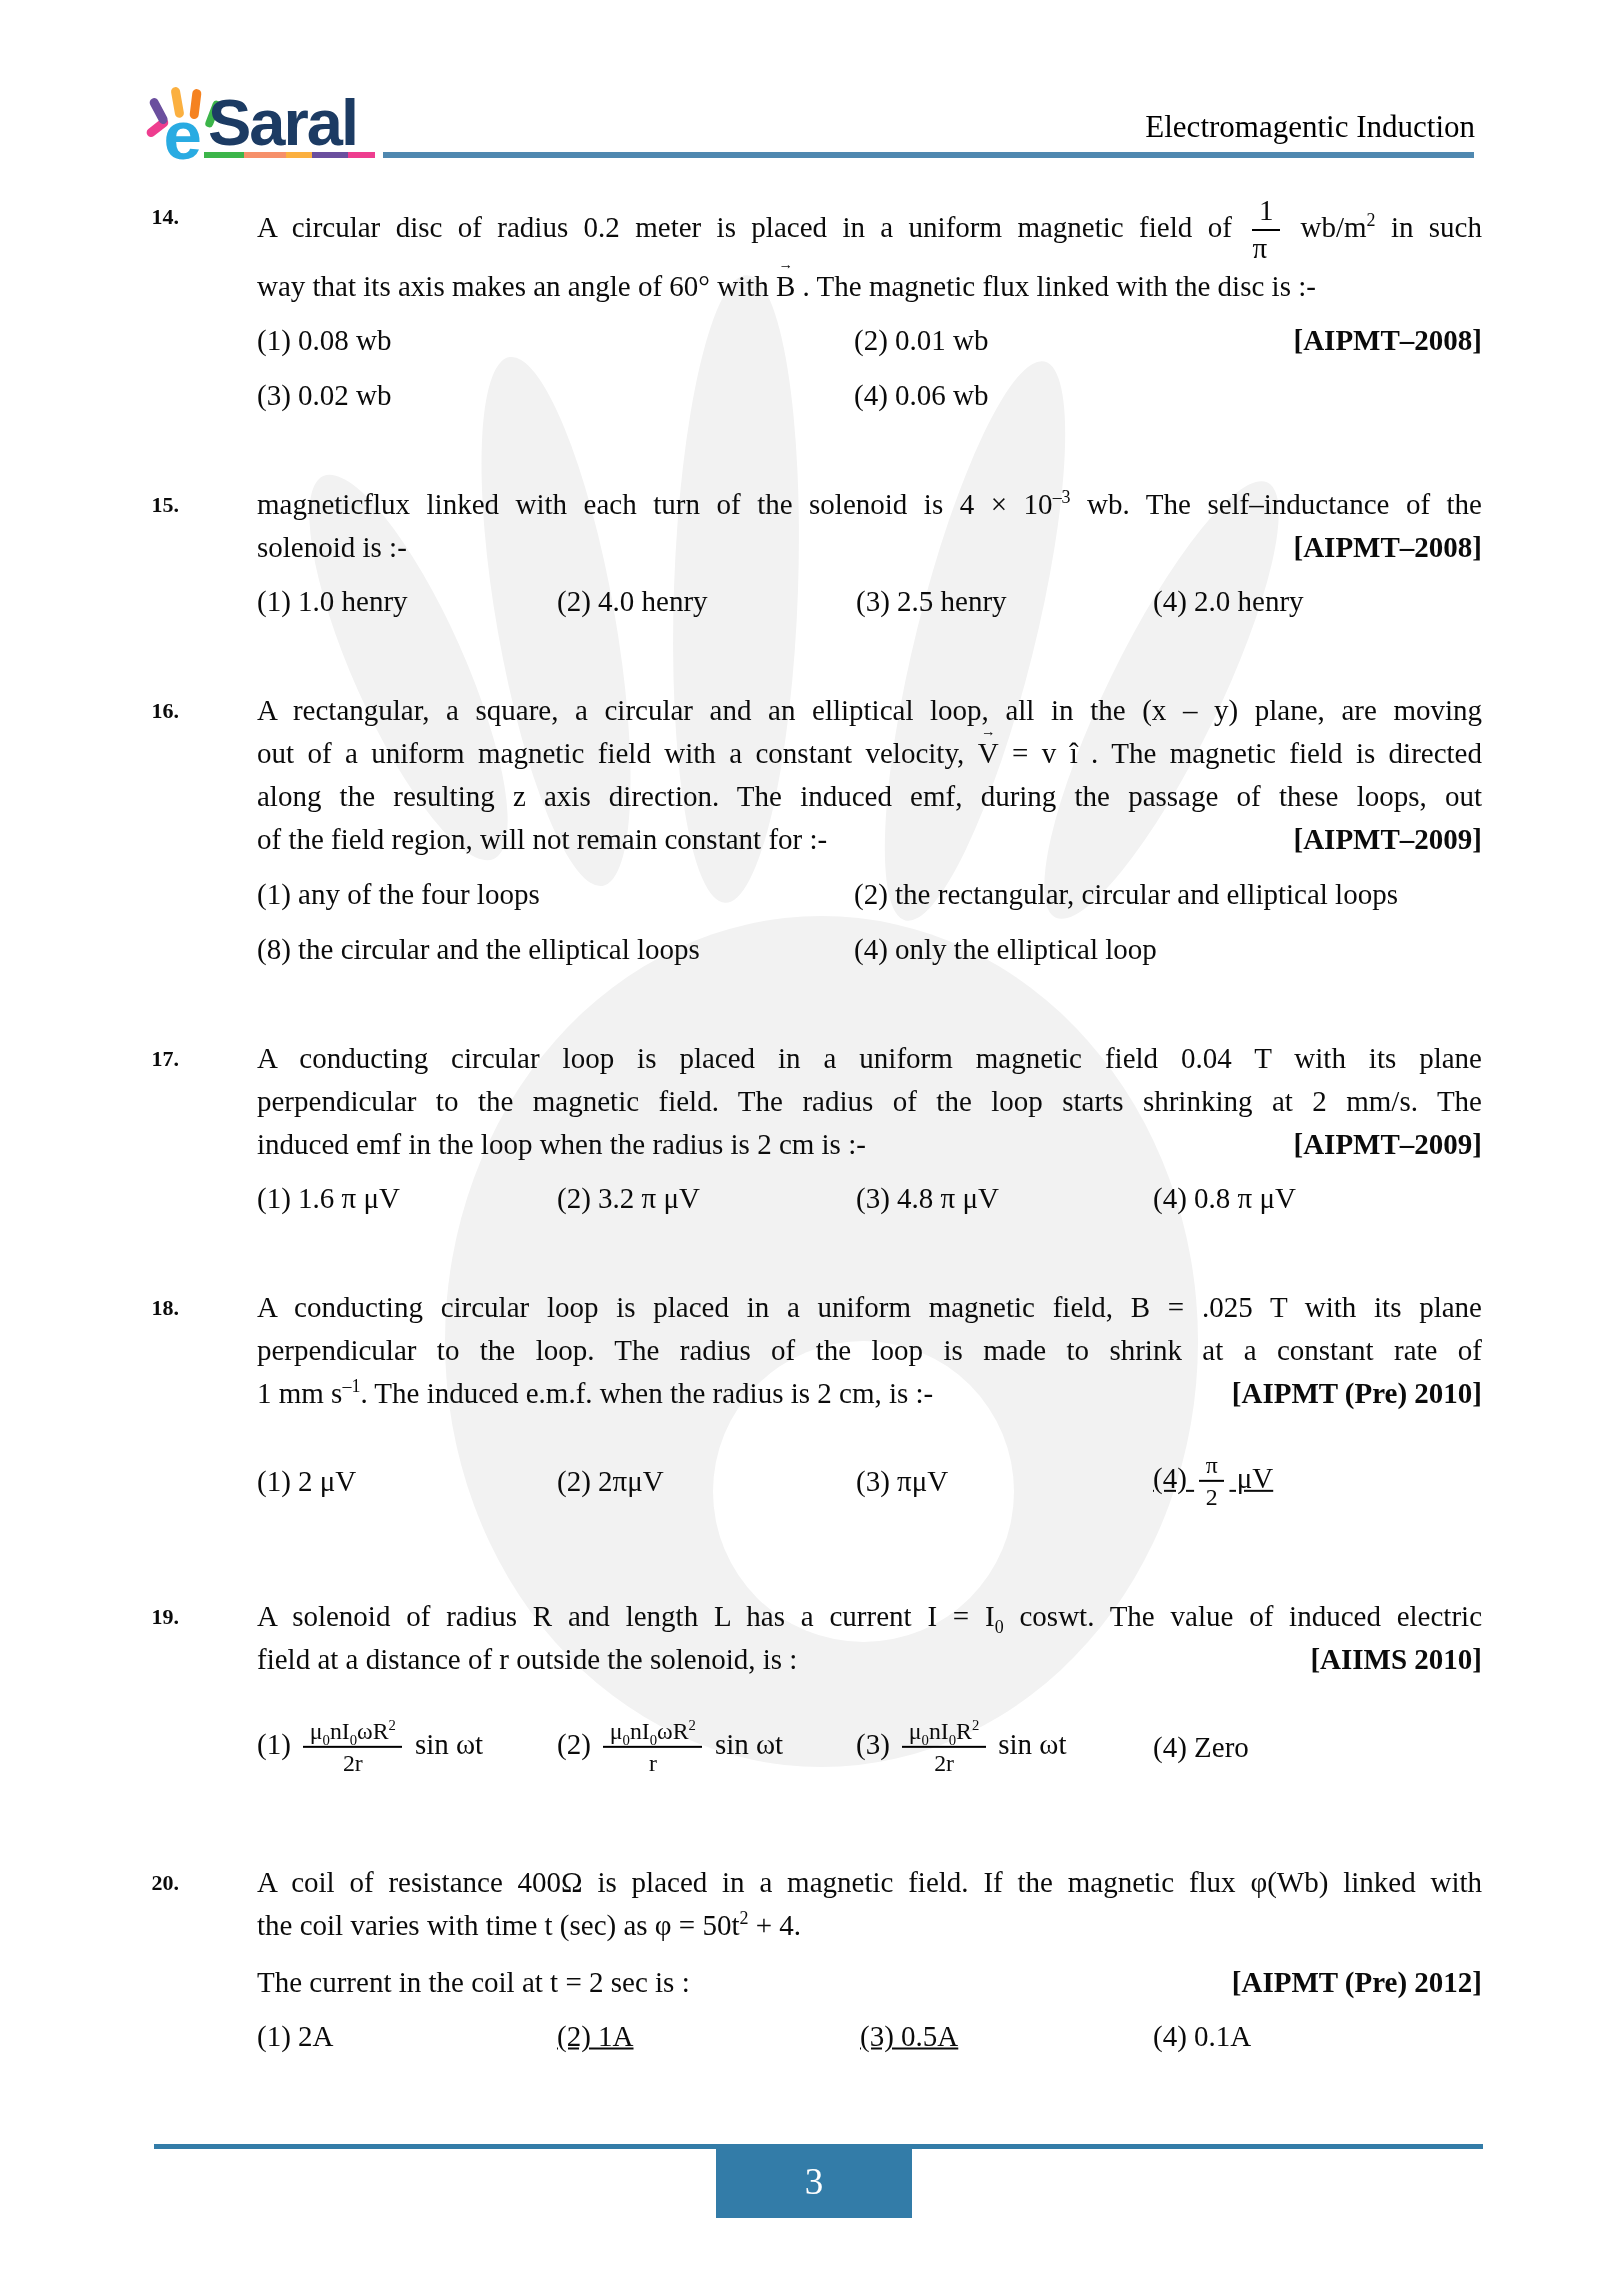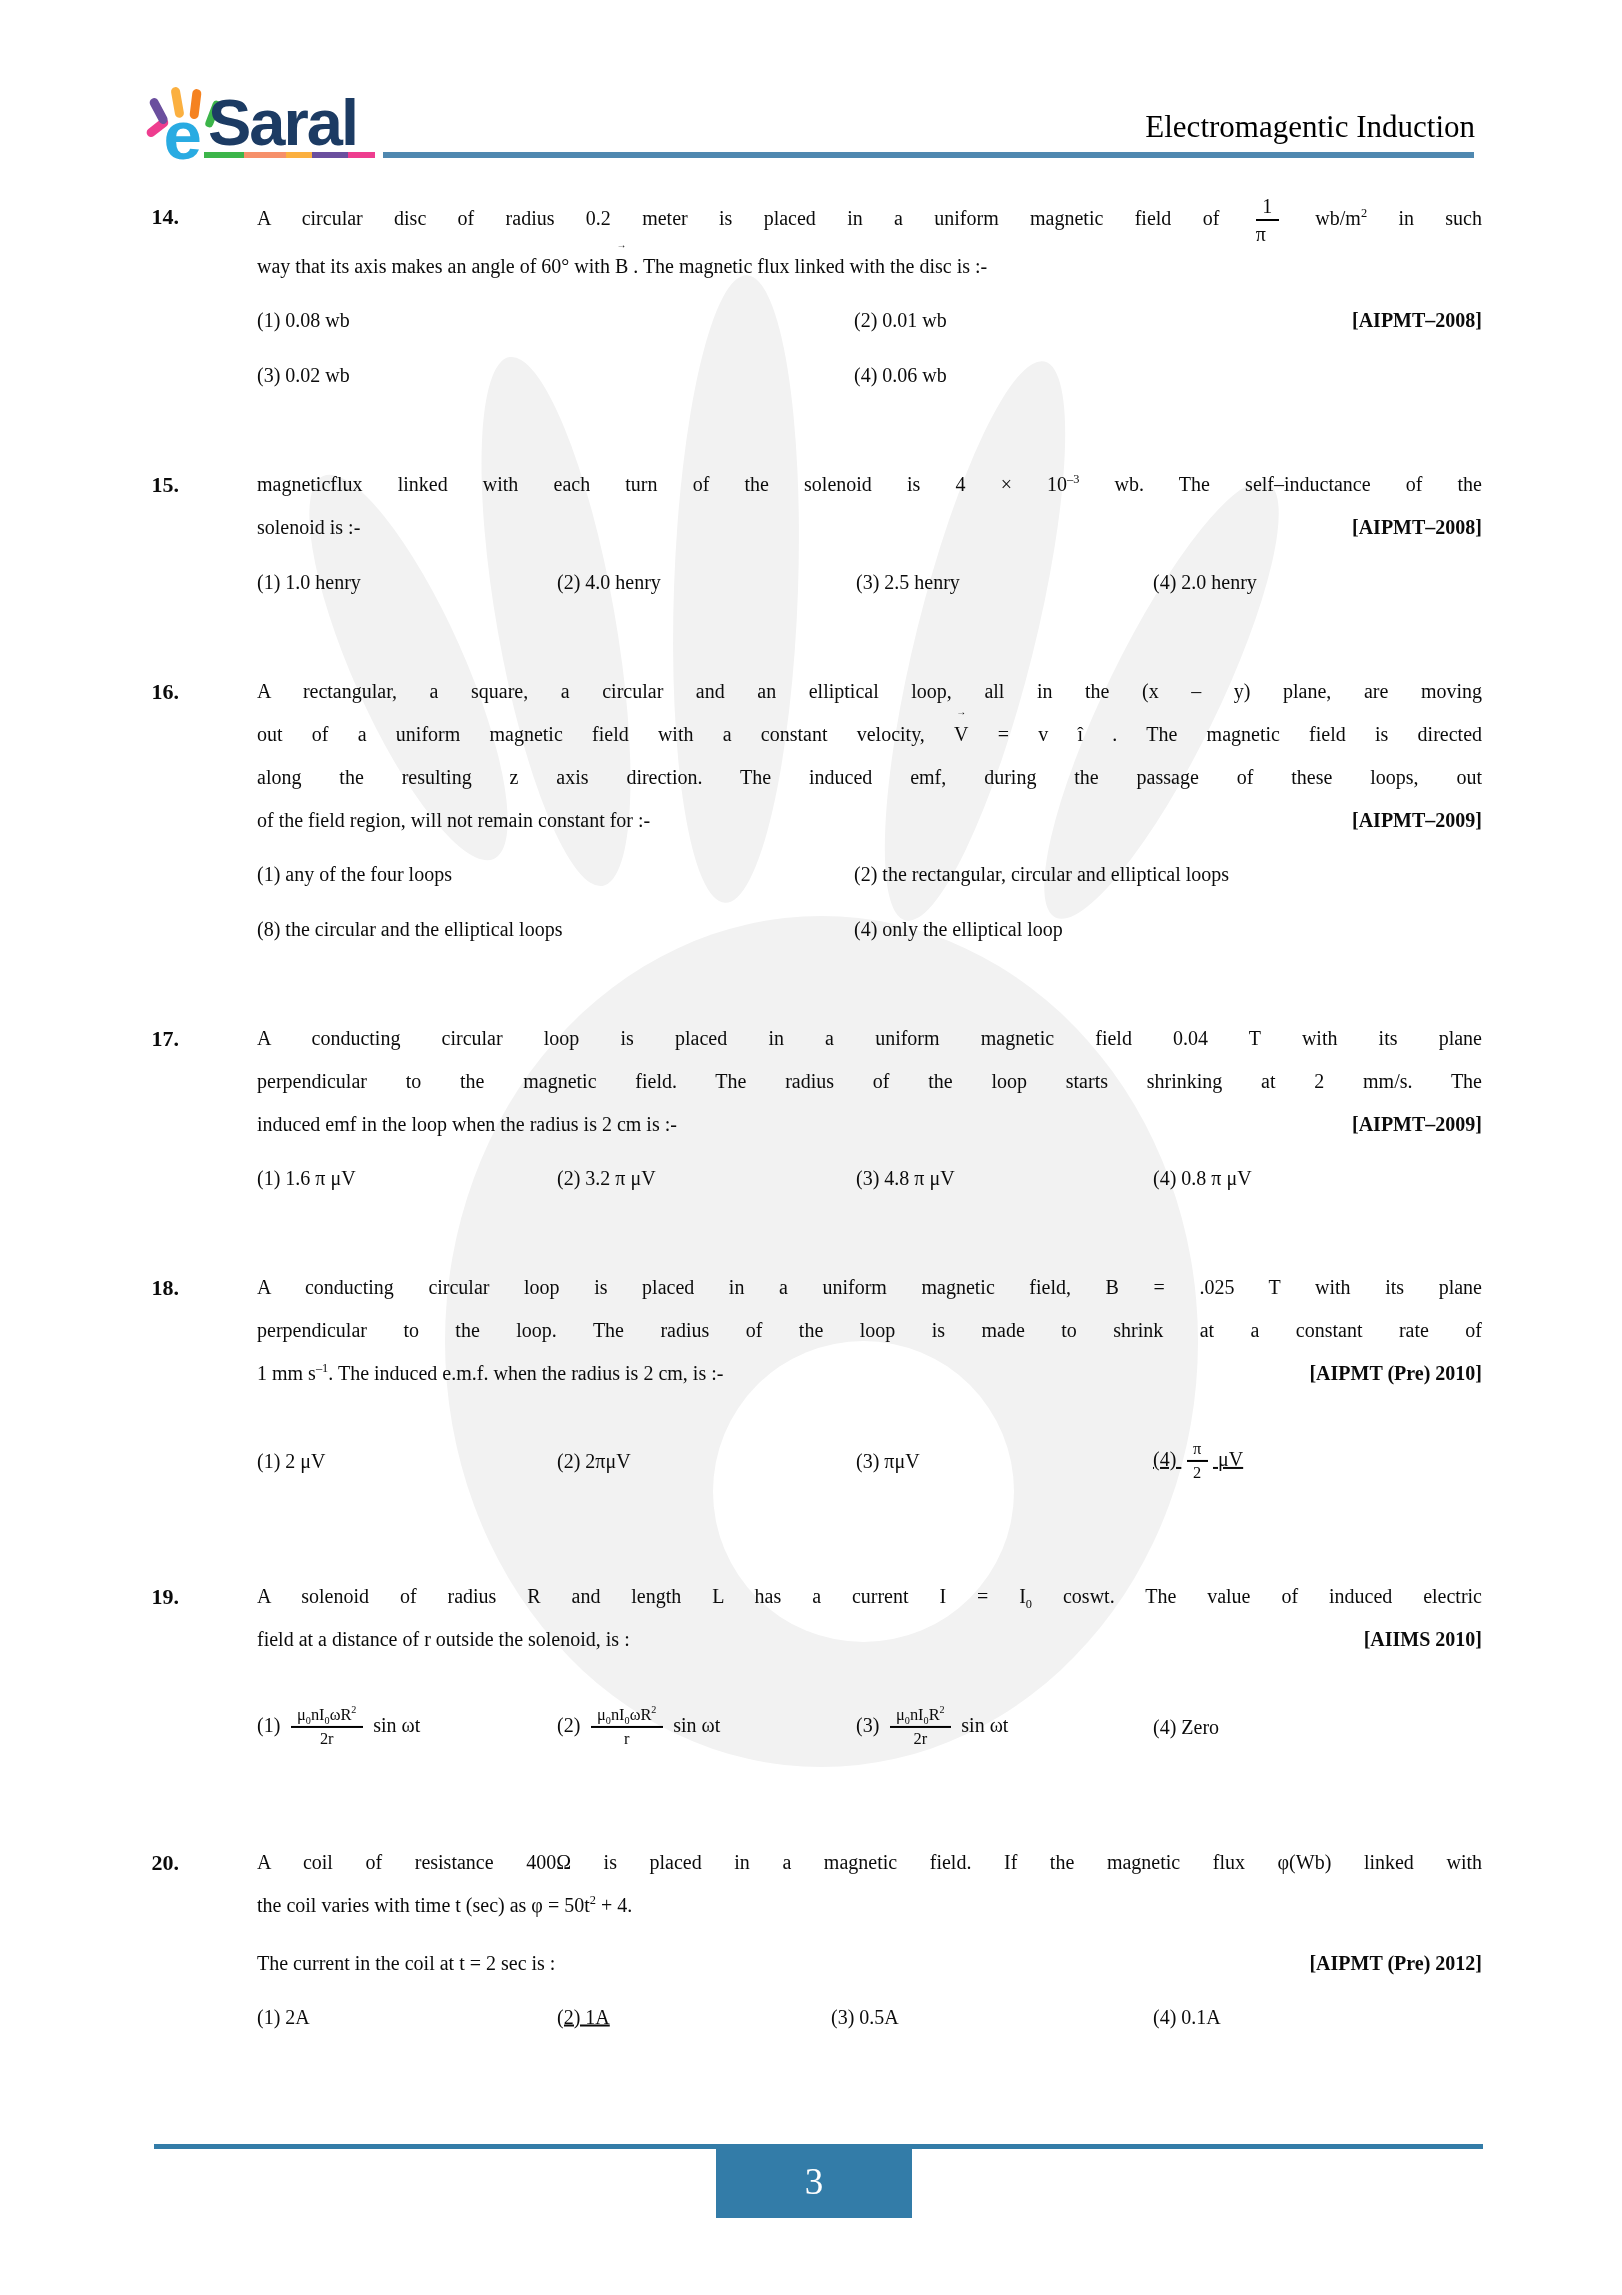--- a/index.html
+++ b/index.html
@@ -39,21 +39,21 @@
   .header-rule { position:absolute; left:383px; top:152px; width:1091px; height:5.9px;
                  background:#4F88B0; z-index:2; }
   .page-title { position:absolute; top:109px; right:147px; font-size:31px; color:#000;
                 white-space:nowrap; z-index:3; }
 
   
   #questions { position:absolute; left:141px; top:195px; width:1341px; z-index:2; }
   .q { display:flex; margin-bottom:65px; }
   .qnum { width:116px; box-sizing:border-box; padding-left:10.5px;
           font-weight:bold; font-size:22px; line-height:43px; }
-  .qbody { width:1225px; font-size:20px; position:relative; }
+  .qbody { width:1225px; font-size:29px; position:relative; }
   .qline { position:relative; line-height:43px; min-height:43px; }
   .qline.just { text-align:justify; text-align-last:justify; -moz-text-align-last:justify; }
   .qline.gap { margin-top:14.4px; }
   .tag { font-weight:bold; white-space:nowrap; }
   .qline .tag { position:absolute; right:0; top:0; line-height:43px; }
 
   .optrow { position:relative; margin-top:9.2px; height:46px; }
   .optrow.tall { margin-top:17px; height:98px; }
   .opt { position:absolute; top:50%; transform:translateY(-50%); white-space:nowrap; }
   .optrow .tag { position:absolute; right:0; top:50%; transform:translateY(-50%); }
@@ -199,21 +199,21 @@
     </div>
     <div class="q">
       <div class="qnum">20.</div>
       <div class="qbody">
         <div class="qline just">A coil of resistance 400Ω is placed in a magnetic field. If the magnetic flux φ(Wb) linked with</div>
         <div class="qline">the coil varies with time t (sec) as φ = 50t<sup>2</sup> + 4.</div>
         <div class="qline gap">The current in the coil at t = 2 sec is :<span class="tag">[AIPMT (Pre) 2012]</span></div>
         <div class="optrow cols4">
           <span class="opt" style="left: 0px;">(1) 2A</span>
           <span class="opt" style="left: 300px; text-decoration: underline;">(2) 1A</span>
-          <span class="opt" style="left: 574px;">(3) 0.5A</span>
+          <span class="opt" style="left: 603px; text-decoration: underline;">(3) 0.5A</span>
           <span class="opt" style="left: 896px;">(4) 0.1A</span>
         </div>
       </div>
     </div>
   </div>
 
 <div class="footer-rule"></div>
 <div class="page-num-box">
   <span>3</span>
 </div>

